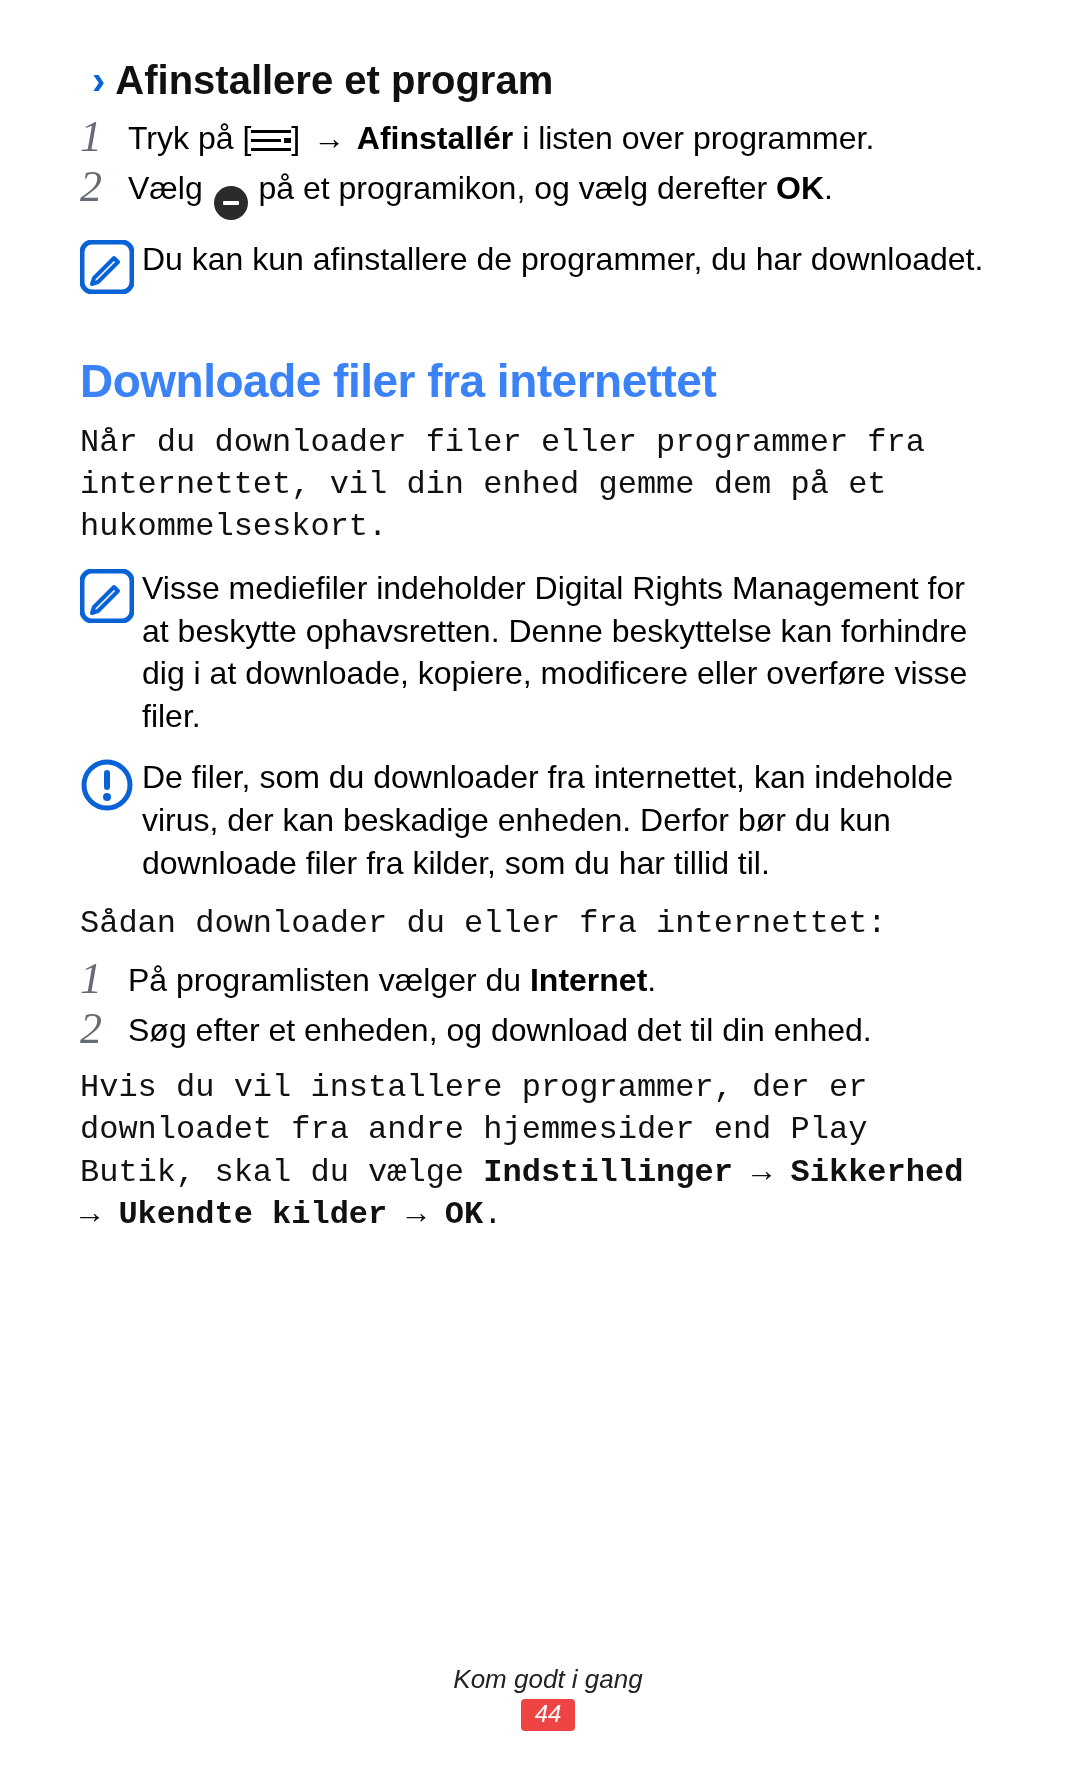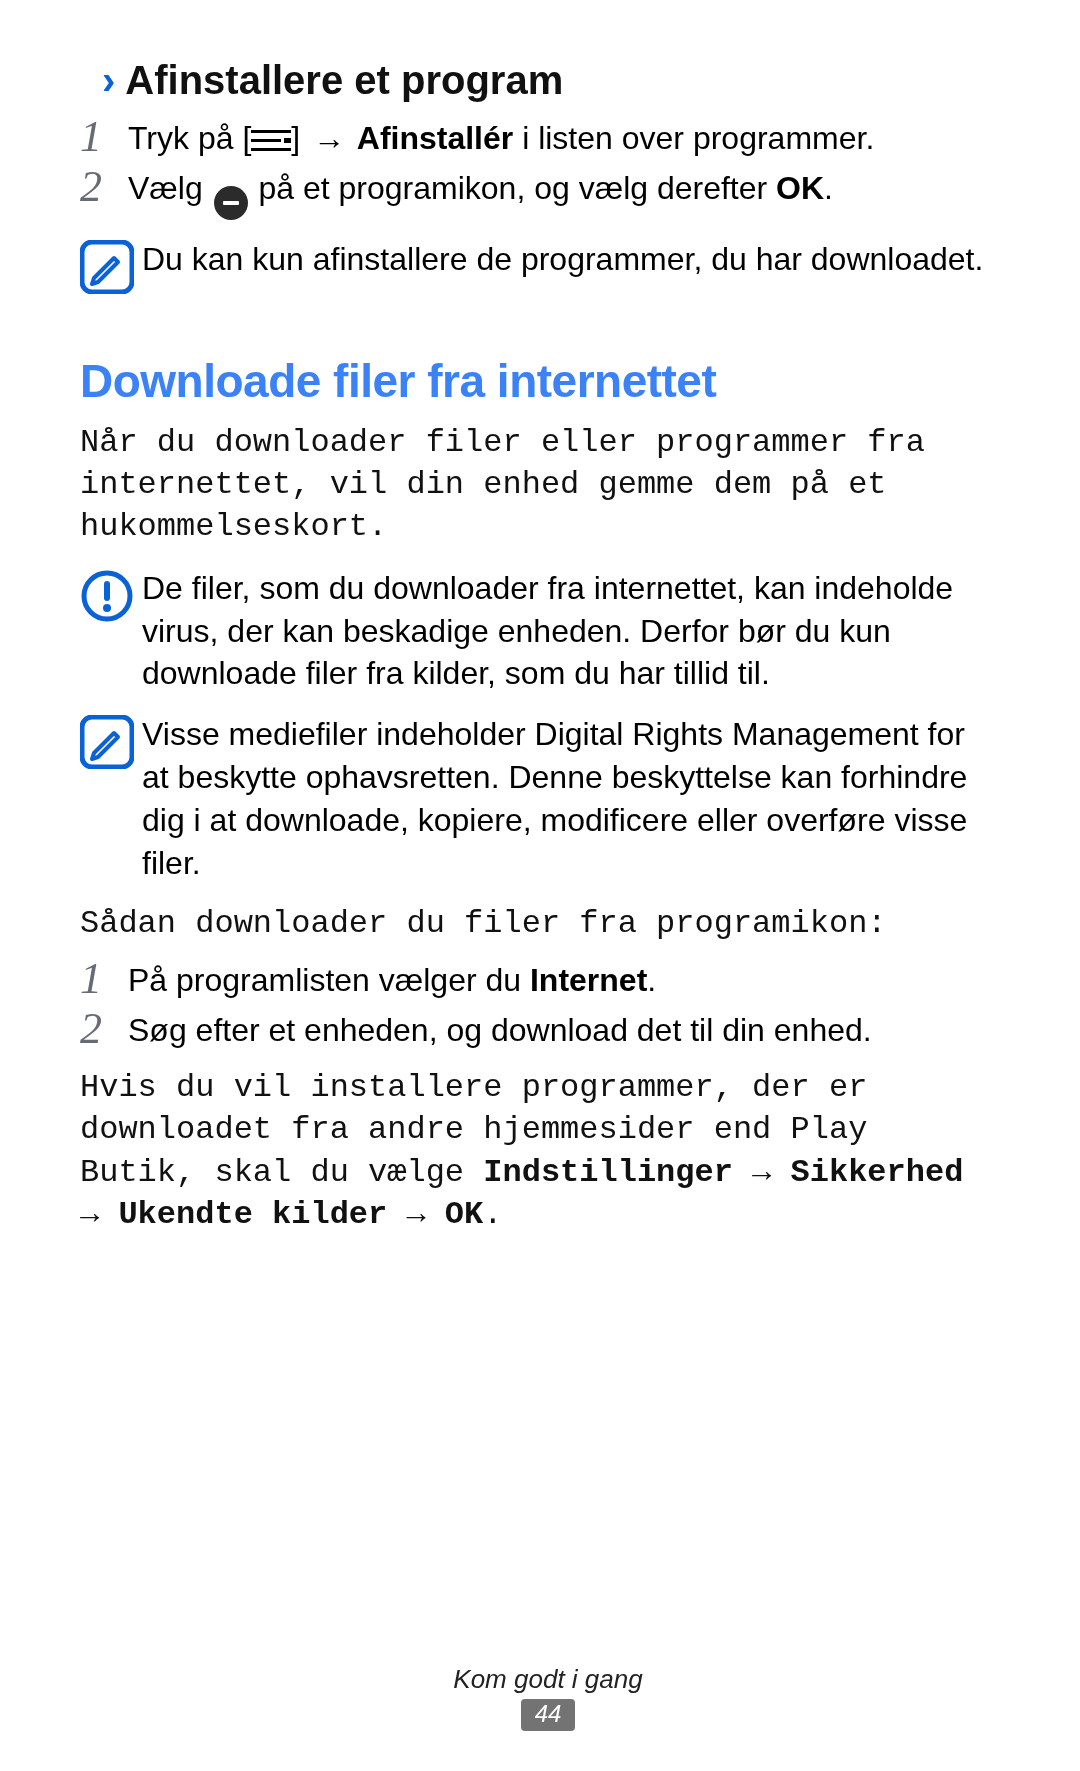--- a/index.html
+++ b/index.html
@@ -1,36 +1,36 @@
 <!DOCTYPE html>
 <html><head>
 <meta charset="utf-8">
 <style>
   * { box-sizing: border-box; margin: 0; padding: 0; }
   html, body { width: 1080px; height: 1771px; background: #fff; font-family: "Segoe UI", "Myriad Pro", Arial, sans-serif; color: #000; }
   .page { width: 1080px; height: 1771px; padding: 58px 80px 40px 80px; position: relative; }
-  .section-h { font-size: 40px; font-weight: 700; color: #111; margin-bottom: 14px; margin-left: 22px; }
+  .section-h { font-size: 40px; font-weight: 700; color: #111; margin-bottom: 14px; margin-left: 12px; }
   .chevron { color: #0a63d6; font-weight: 700; margin-right: 10px; }
   .h2 { font-size: 46px; font-weight: 600; color: #3b82f6; margin-top: 56px; margin-bottom: 14px; letter-spacing: -0.5px; }
   .body { font-size: 32px; line-height: 1.32; color: #111; font-family: Liberation Mono, monospace; }
   .step { display: flex; align-items: flex-start; margin: 6px 0 6px 0; }
   .stepnum { font-family: Georgia, "Times New Roman", serif; font-style: italic; font-size: 44px; color: #666b75; width: 48px; flex: 0 0 48px; text-align: left; line-height: 1; position: relative; top: -2px; }
   .steptext { font-size: 32px; line-height: 1.35; flex: 1; }
   .bold { font-weight: 700; margin-top: 40px; }
   .arrow { display: inline-block; padding: 0 4px; }
   .iconwrap { display: inline-flex; vertical-align: middle; }
   .menu-icon-svg { display: inline-block; vertical-align: -4px; }
   .minus-icon { display: inline-flex; width: 34px; height: 34px; border-radius: 50%; background: #2b2b2b; align-items: center; justify-content: center; vertical-align: -6px; margin: 0 2px; }
   .minus-icon::before { content: ""; display: block; width: 16px; height: 4px; background: #fff; border-radius: 1px; }
   .note { display: flex; align-items: flex-start; margin: 18px 0; justify-content: flex-end; }
   .note-icon { width: 62px; flex: 0 0 62px; padding-top: 2px; }
   .note-text { flex: 1; font-size: 32px; line-height: 1.34; }
   .footer { position: absolute; bottom: 40px; left: 16px; right: 0; text-align: center; }
   .footer-label { font-style: italic; font-size: 26px; color: #222; }
-  .pagenum-badge { display: inline-block; background: #737373; color: #fff; font-size: 24px; font-style: italic; padding: 1px 14px 3px 14px; border-radius: 4px; margin-top: 4px; font-weight: 500; }
+  .pagenum-badge { display: inline-block; background: #ef4444; color: #fff; font-size: 24px; font-style: italic; padding: 1px 14px 3px 14px; border-radius: 4px; margin-top: 4px; font-weight: 500; }
   .para { margin: 14px 0; }
 </style>
 </head>
 <body>
 
 <div class="page">
 
   <div class="section-h">
     <span class="chevron">›</span><span>Afinstallere et program</span>
   </div>
@@ -65,39 +65,39 @@
     </div>
     <div class="note-text">Du kan kun afinstallere de programmer, du har downloadet.</div>
   </div>
 
   <div class="h2">Downloade filer fra internettet</div>
   <div class="body para">Når du downloader filer eller programmer fra internettet, vil din enhed gemme dem på et hukommelseskort.</div>
 
   <div class="note">
     <div class="note-icon">
       <svg width="54" height="54" viewBox="0 0 54 54">
+          <rect x="2" y="2" width="50" height="50" rx="10" fill="none" stroke="#0a63d6" stroke-width="5"></rect>
+          <path d="M14 38 L34 18 L38 22 L18 42 L12 44 Z" fill="none" stroke="#0a63d6" stroke-width="4" stroke-linejoin="round"></path>
+        </svg>
+    </div>
+    <div class="note-text">Visse mediefiler indeholder Digital Rights Management for at beskytte ophavsretten. Denne beskyttelse kan forhindre dig i at downloade, kopiere, modificere eller overføre visse filer.</div>
+  </div>
+
+  <div class="note">
+    <div class="note-icon">
+      <svg width="54" height="54" viewBox="0 0 54 54">
           <circle cx="27" cy="27" r="23" fill="none" stroke="#0a63d6" stroke-width="5"></circle>
           <rect x="24" y="12" width="6" height="20" rx="3" fill="#0a63d6"></rect>
           <circle cx="27" cy="39" r="4" fill="#0a63d6"></circle>
         </svg>
     </div>
     <div class="note-text">De filer, som du downloader fra internettet, kan indeholde virus, der kan beskadige enheden. Derfor bør du kun downloade filer fra kilder, som du har tillid til.</div>
   </div>
 
-  <div class="note">
-    <div class="note-icon">
-      <svg width="54" height="54" viewBox="0 0 54 54">
-          <rect x="2" y="2" width="50" height="50" rx="10" fill="none" stroke="#0a63d6" stroke-width="5"></rect>
-          <path d="M14 38 L34 18 L38 22 L18 42 L12 44 Z" fill="none" stroke="#0a63d6" stroke-width="4" stroke-linejoin="round"></path>
-        </svg>
-    </div>
-    <div class="note-text">Visse mediefiler indeholder Digital Rights Management for at beskytte ophavsretten. Denne beskyttelse kan forhindre dig i at downloade, kopiere, modificere eller overføre visse filer.</div>
-  </div>
-
-  <div class="body para">Sådan downloader du filer fra programikon:</div>
+  <div class="body para">Sådan downloader du eller fra internettet:</div>
 
   <div class="step">
     <div class="stepnum">1</div>
     <div class="steptext">
       <span>På programlisten vælger du </span><span class="bold">Internet</span><span>.</span>
     </div>
   </div>
   <div class="step">
     <div class="stepnum">2</div>
     <div class="steptext">Søg efter et enheden, og download det til din enhed.</div>

